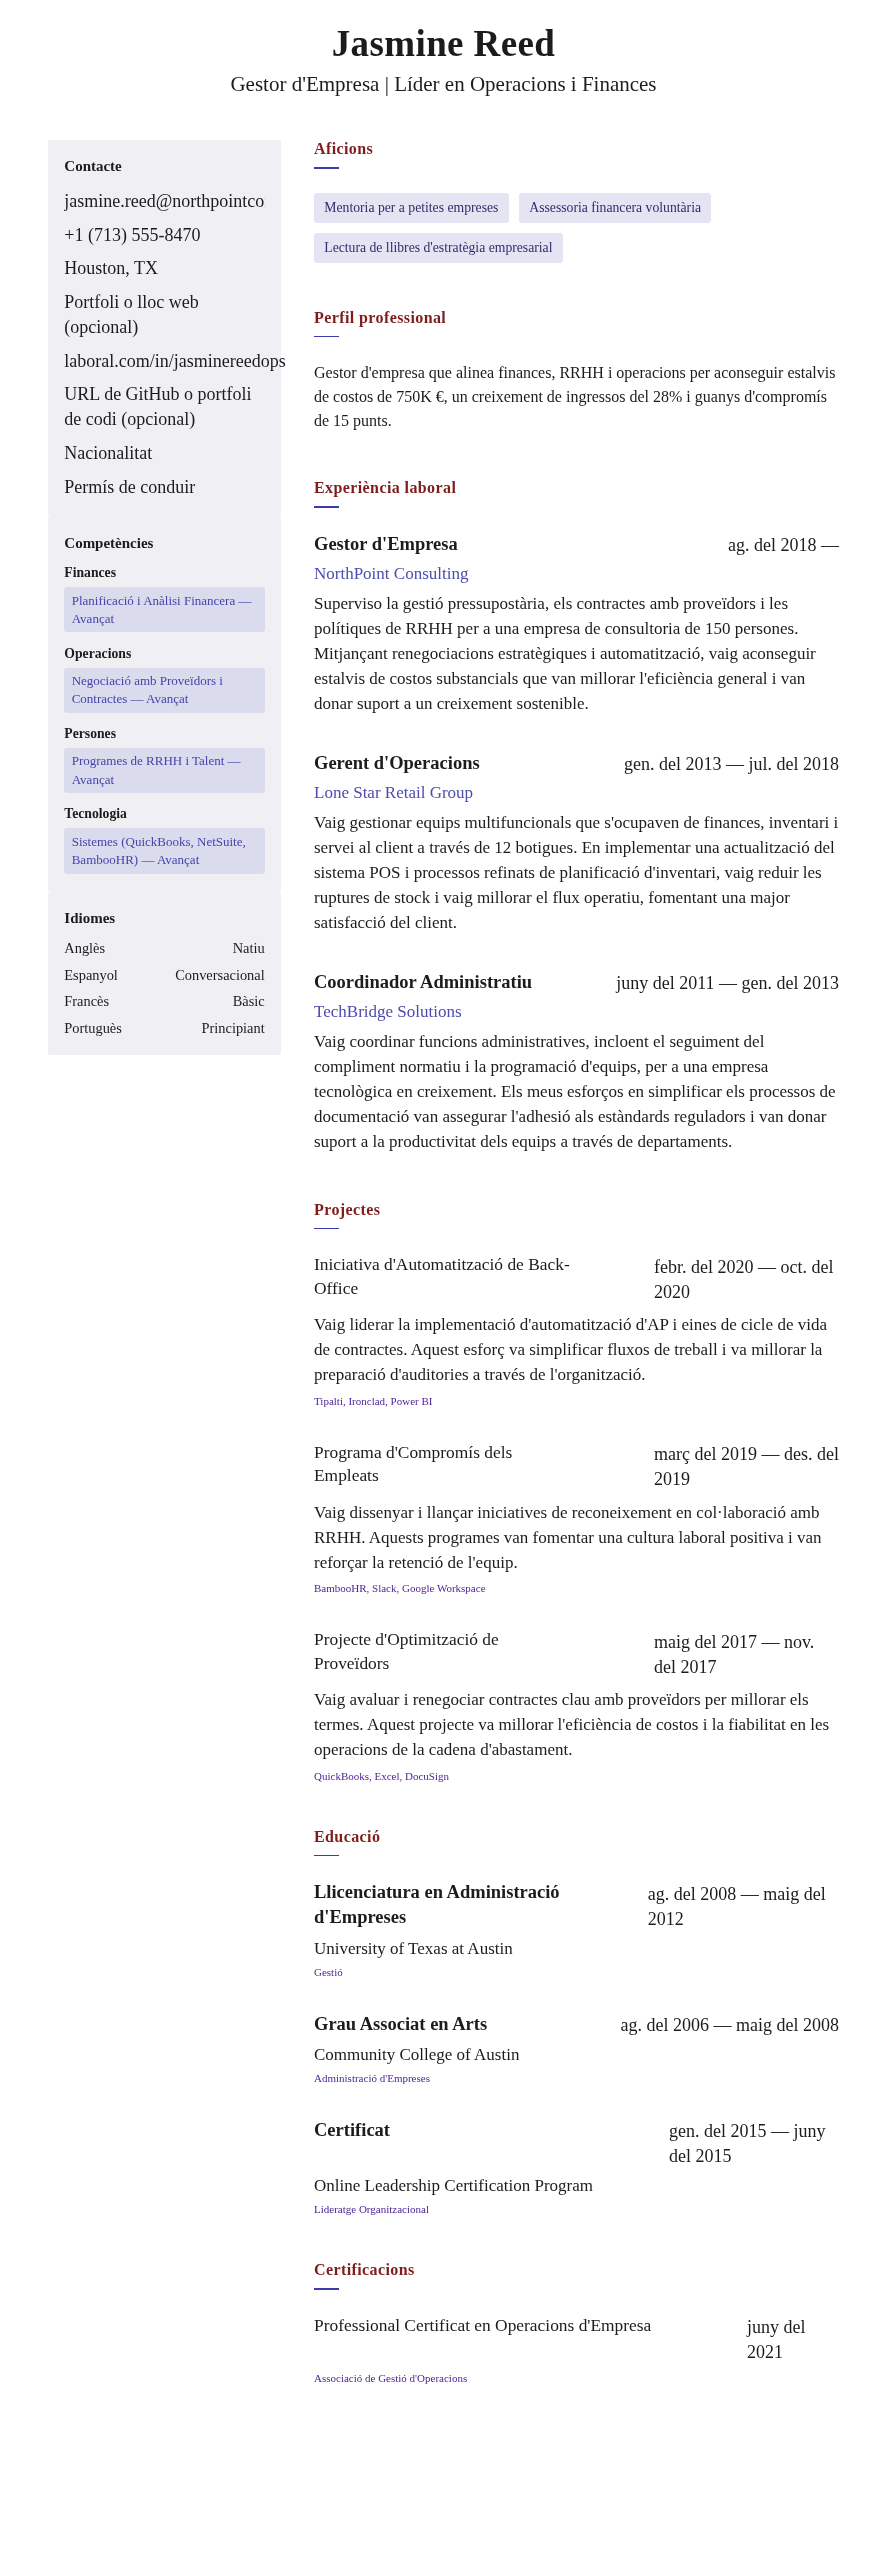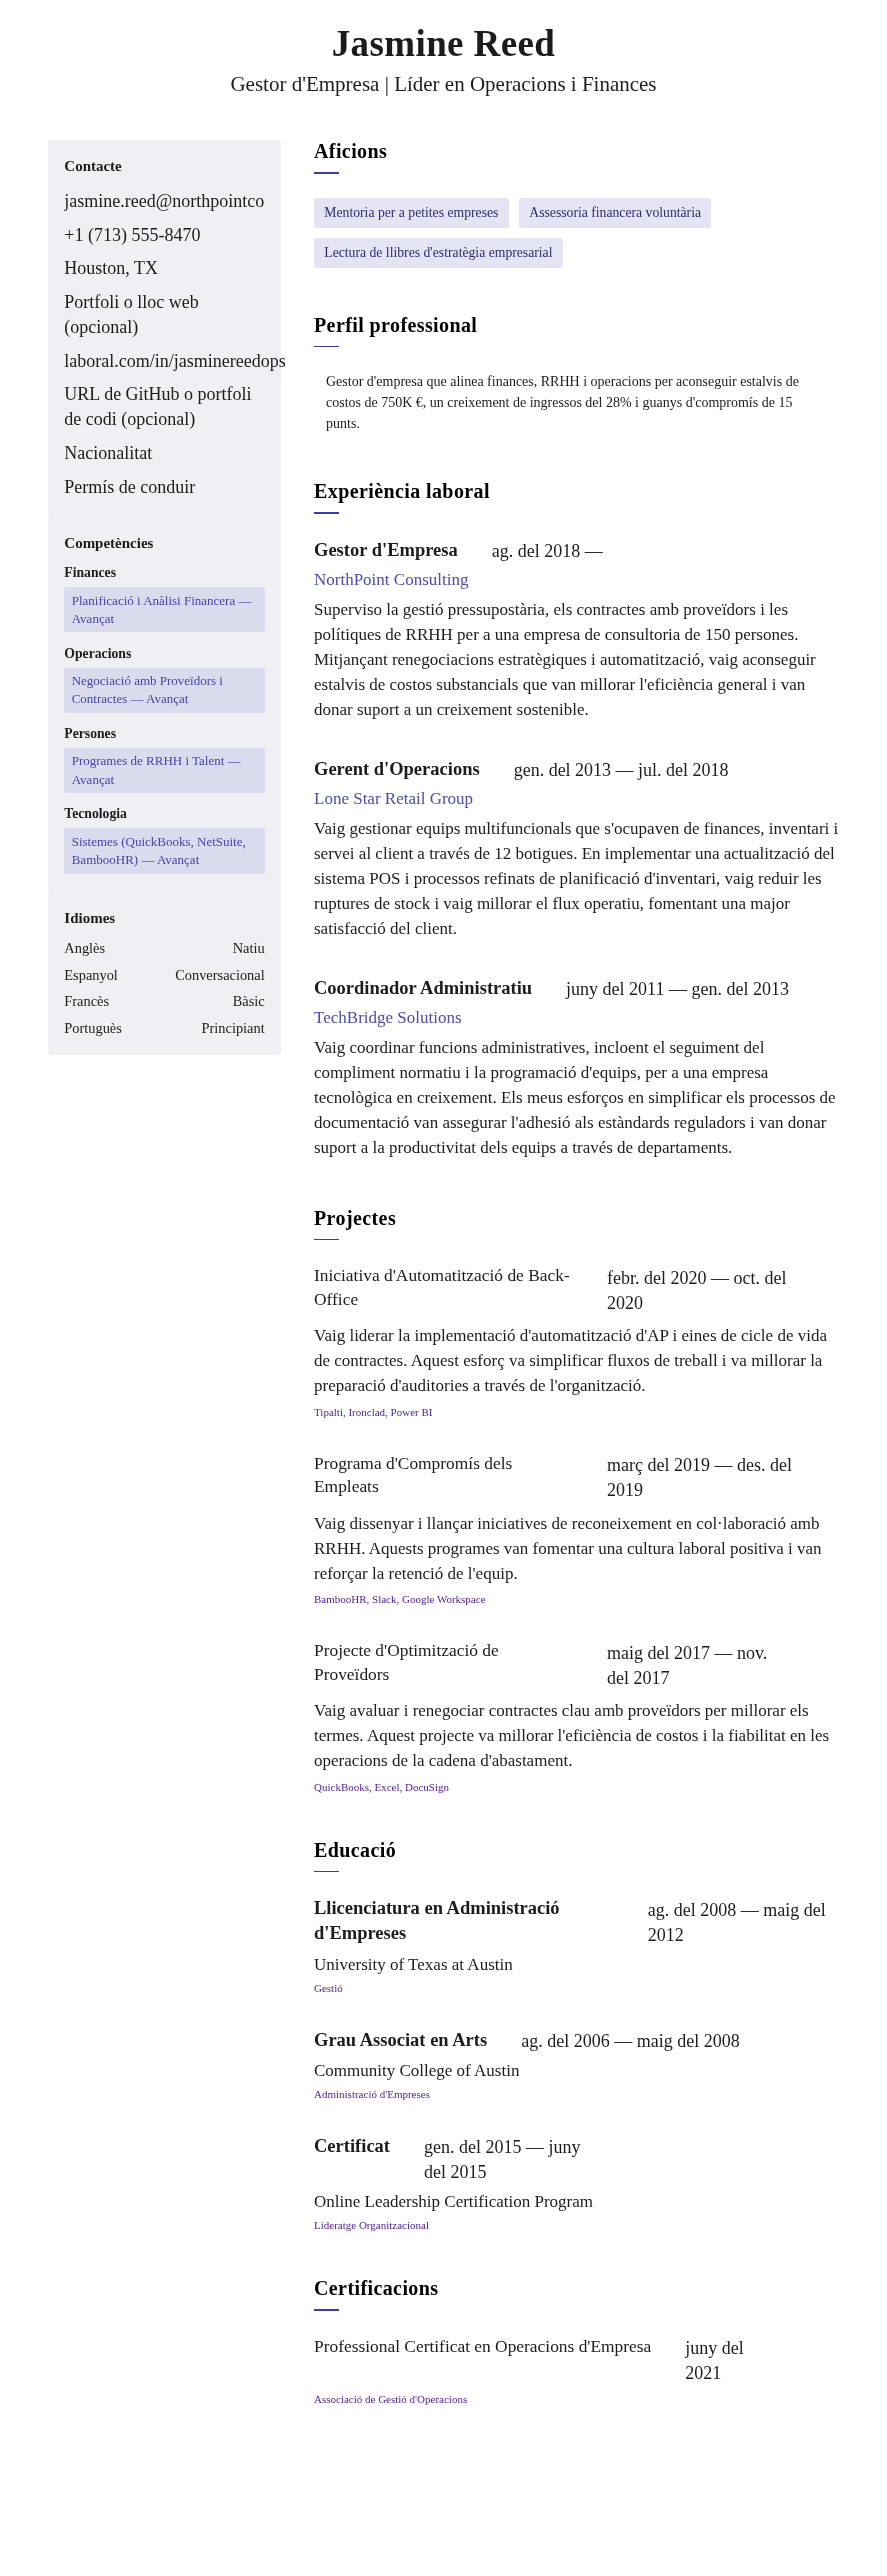--- a/index.html
+++ b/index.html
@@ -33,32 +33,32 @@
   .skill-group:last-child { margin-bottom: 0; }
   .skill-label { font-size: 13.7px; font-weight: 700; margin-bottom: 6px; }
   .skill-chip { display: inline-block; background: #dbdbee; color: #4444ac; font-size: 13px;
                 line-height: 1.4; padding: 4.4px 7.4px; border-radius: 3px; }
   .lang-row { display: flex; justify-content: space-between; font-size: 14.4px; margin-bottom: 9.6px; }
   .lang-row:last-child { margin-bottom: 0; }
 
   
   .section { margin-bottom: 46px; }
   .section:last-child { margin-bottom: 1px; }
-  .section-title { color: #000000; font-size: 20px; font-weight: 700; letter-spacing: 0.4px; margin: 0; }
+  .section-title { color: #7f1d1d; font-size: 16px; font-weight: 700; letter-spacing: 0.4px; margin: 0; }
   .section-rule { width: 25px; height: 1.5px; background: #3c3cab; margin: 9px 0 24px 0; }
 
   .chips { display: flex; flex-wrap: wrap; gap: 10.3px; }
   .hobby-chip { background: #e4e4f3; color: #2e2e6e; font-size: 13.7px; line-height: 1;
                 padding: 8.1px 10.3px; border-radius: 3px; }
 
-  .paragraph { font-size: 14px; line-height: 1.5; margin: 12px; }
+  .paragraph { font-size: 16px; line-height: 1.5; margin: 0; }
 
   .entry { margin-bottom: 34px; }
   .entry:last-child { margin-bottom: 0; }
-  .entry-head { display: flex; justify-content: flex-start; gap: 34px; }
+  .entry-head { display: flex; justify-content: space-between; gap: 34px; }
   .entry-title { font-size: 18.5px; font-weight: 700; line-height: 1.3; margin: 0; }
   .entry-title.regular { font-weight: 400; font-size: 17.4px; line-height: 1.35; }
   .entry-date { font-size: 18px; line-height: 1.4; text-align: left; flex: 0 1 auto; padding-top: 1.5px; }
   .entry-company { color: #4c4cb0; font-size: 17px; margin-top: 5.2px; }
   .entry-text { font-size: 17px; line-height: 1.47; margin-top: 8.1px; }
   .entry-sub { font-size: 17px; margin-top: 6.7px; }
   .entry-small { font-size: 11px; margin-top: 6.7px; color: #4c1d95; }
 
   .project .entry-title { max-width: 259px; }
   .project .entry-date { max-width: 185px; }

